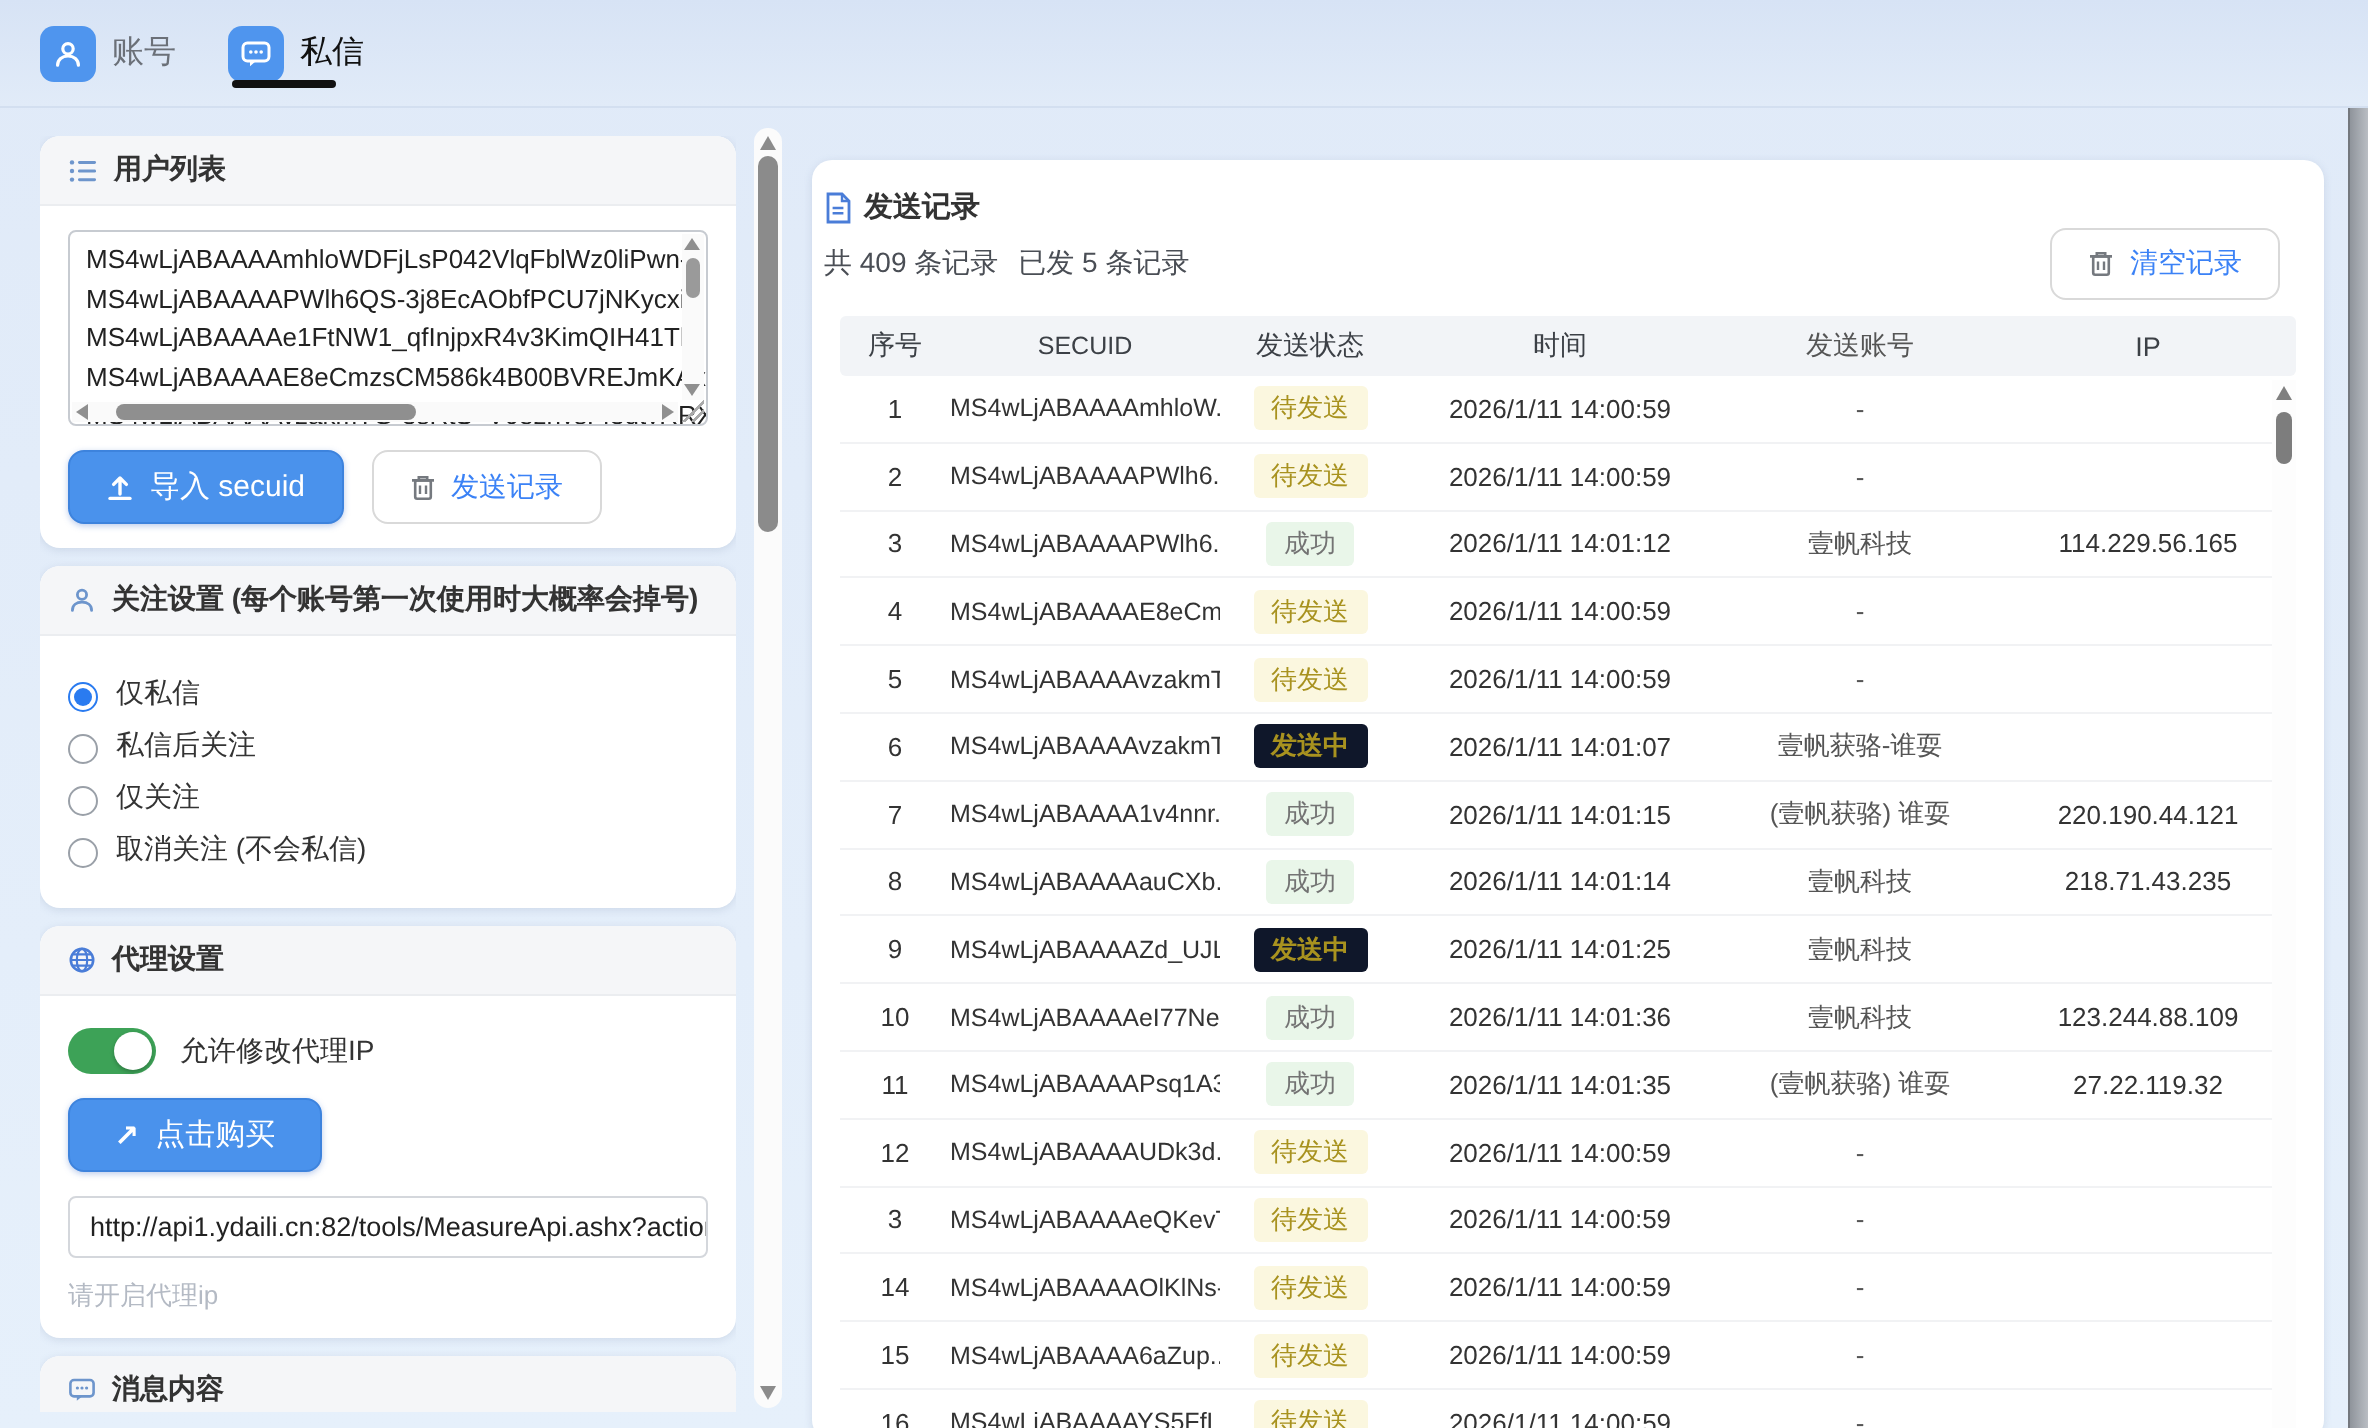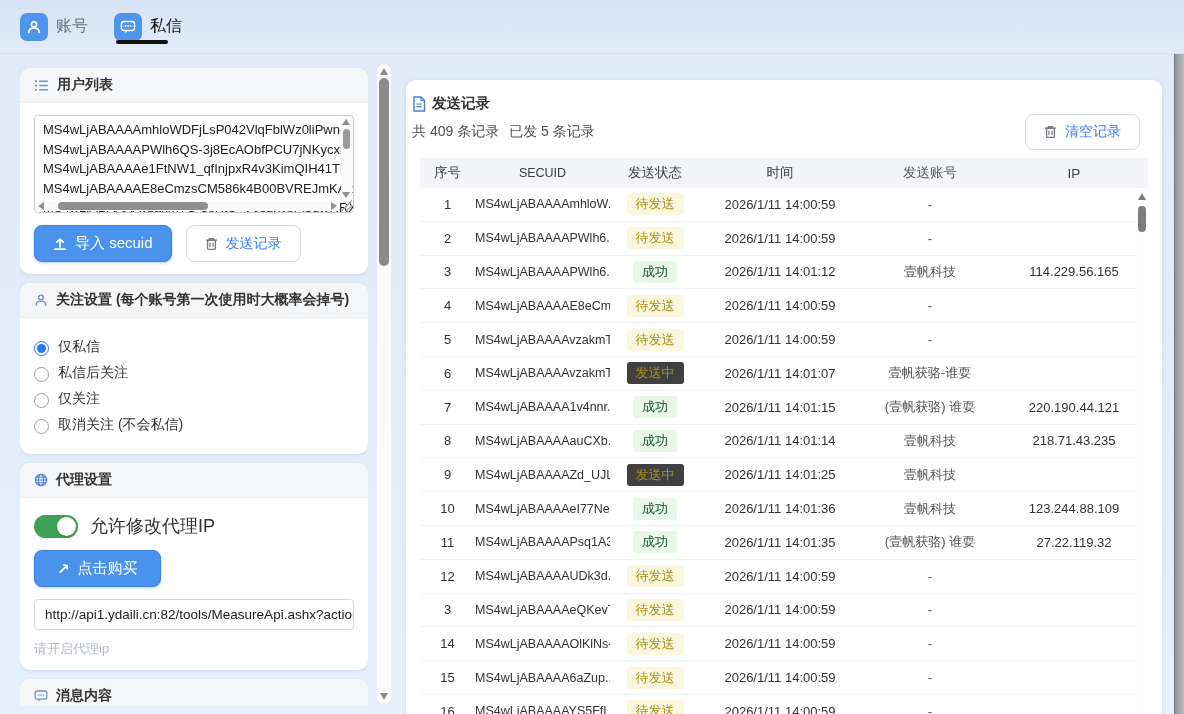--- a/index.html
+++ b/index.html
@@ -66,22 +66,22 @@
   .t-row{display:flex;height:32.8px;align-items:center;border-bottom:1px solid #f1f2f4;font-size:13px;color:#333;cursor:default;}
   .c{text-align:center;box-sizing:border-box;overflow:hidden;white-space:nowrap;}
   .c.no{width:55px;}
   .c.secuid{width:135px;font-size:12.5px;}
   .c.status{width:90px;}
   .c.time{width:160px;}
   .c.account{width:140px;color:#555;}
   .c.ip{flex:1;}
   .badge{display:inline-block;padding:2px 9px;border-radius:3px;font-size:13px;}
   .badge.pending{color:#a8921f;background:#fbf7df;}
-  .badge.sending{color:#a8921f;background:#404040;}
-  .badge.success{color:#14532d;background:#e9f6e9;}
+  .badge.sending{color:#a8921f;background:#0f172a;font-weight:bold;}
+  .badge.success{color:#737373;background:#e9f6e9;}
   
   .tbl-sb{position:absolute;right:0;top:32px;width:12px;bottom:4px;background:#fdfdfd;}
   .tbl-sb .tri-up{position:absolute;left:2px;top:3px;width:0;height:0;border-left:4px solid transparent;border-right:4px solid transparent;border-bottom:7px solid #808080;}
   .tbl-sb .thumb{position:absolute;left:2px;top:16px;width:8px;height:26px;border-radius:4px;background:#7d7d7d;}
   
   .win-edge{position:absolute;right:0;top:54px;width:9px;bottom:0;background:linear-gradient(90deg,#8f949b,#b9bdc3);border-left:1px solid #74787e;}
   .ico-svg{display:block;}
 </style>
 </head>
 <body>
@@ -211,21 +211,21 @@
               <circle cx="7" cy="7" r="5.6" fill="none" stroke="#4a7dd8" stroke-width="1.3"></circle>
               <ellipse cx="7" cy="7" rx="2.6" ry="5.6" fill="none" stroke="#4a7dd8" stroke-width="1.1"></ellipse>
               <path d="M1.5 7h11M2.3 4.2h9.4M2.3 9.8h9.4" stroke="#4a7dd8" stroke-width="1.1"></path>
             </svg>
         </span>
         <span>代理设置</span>
       </div>
       <div class="sec-body">
         <div class="tog-row">
           <span class="toggle"></span>
-          <span style="font-size:18px;color:#333;">允许修改代理IP</span>
+          <span style="font-size:14px;color:#333;">允许修改代理IP</span>
         </div>
         <div class="btn primary" style="padding:8px 22px;">
           <span style="font-weight:bold;font-size:15px;">↗</span>
           <span>点击购买</span>
         </div>
         <div class="fake-input">http://api1.ydaili.cn:82/tools/MeasureApi.ashx?action</div>
         <div class="hint">请开启代理ip</div>
       </div>
     </div>
 

